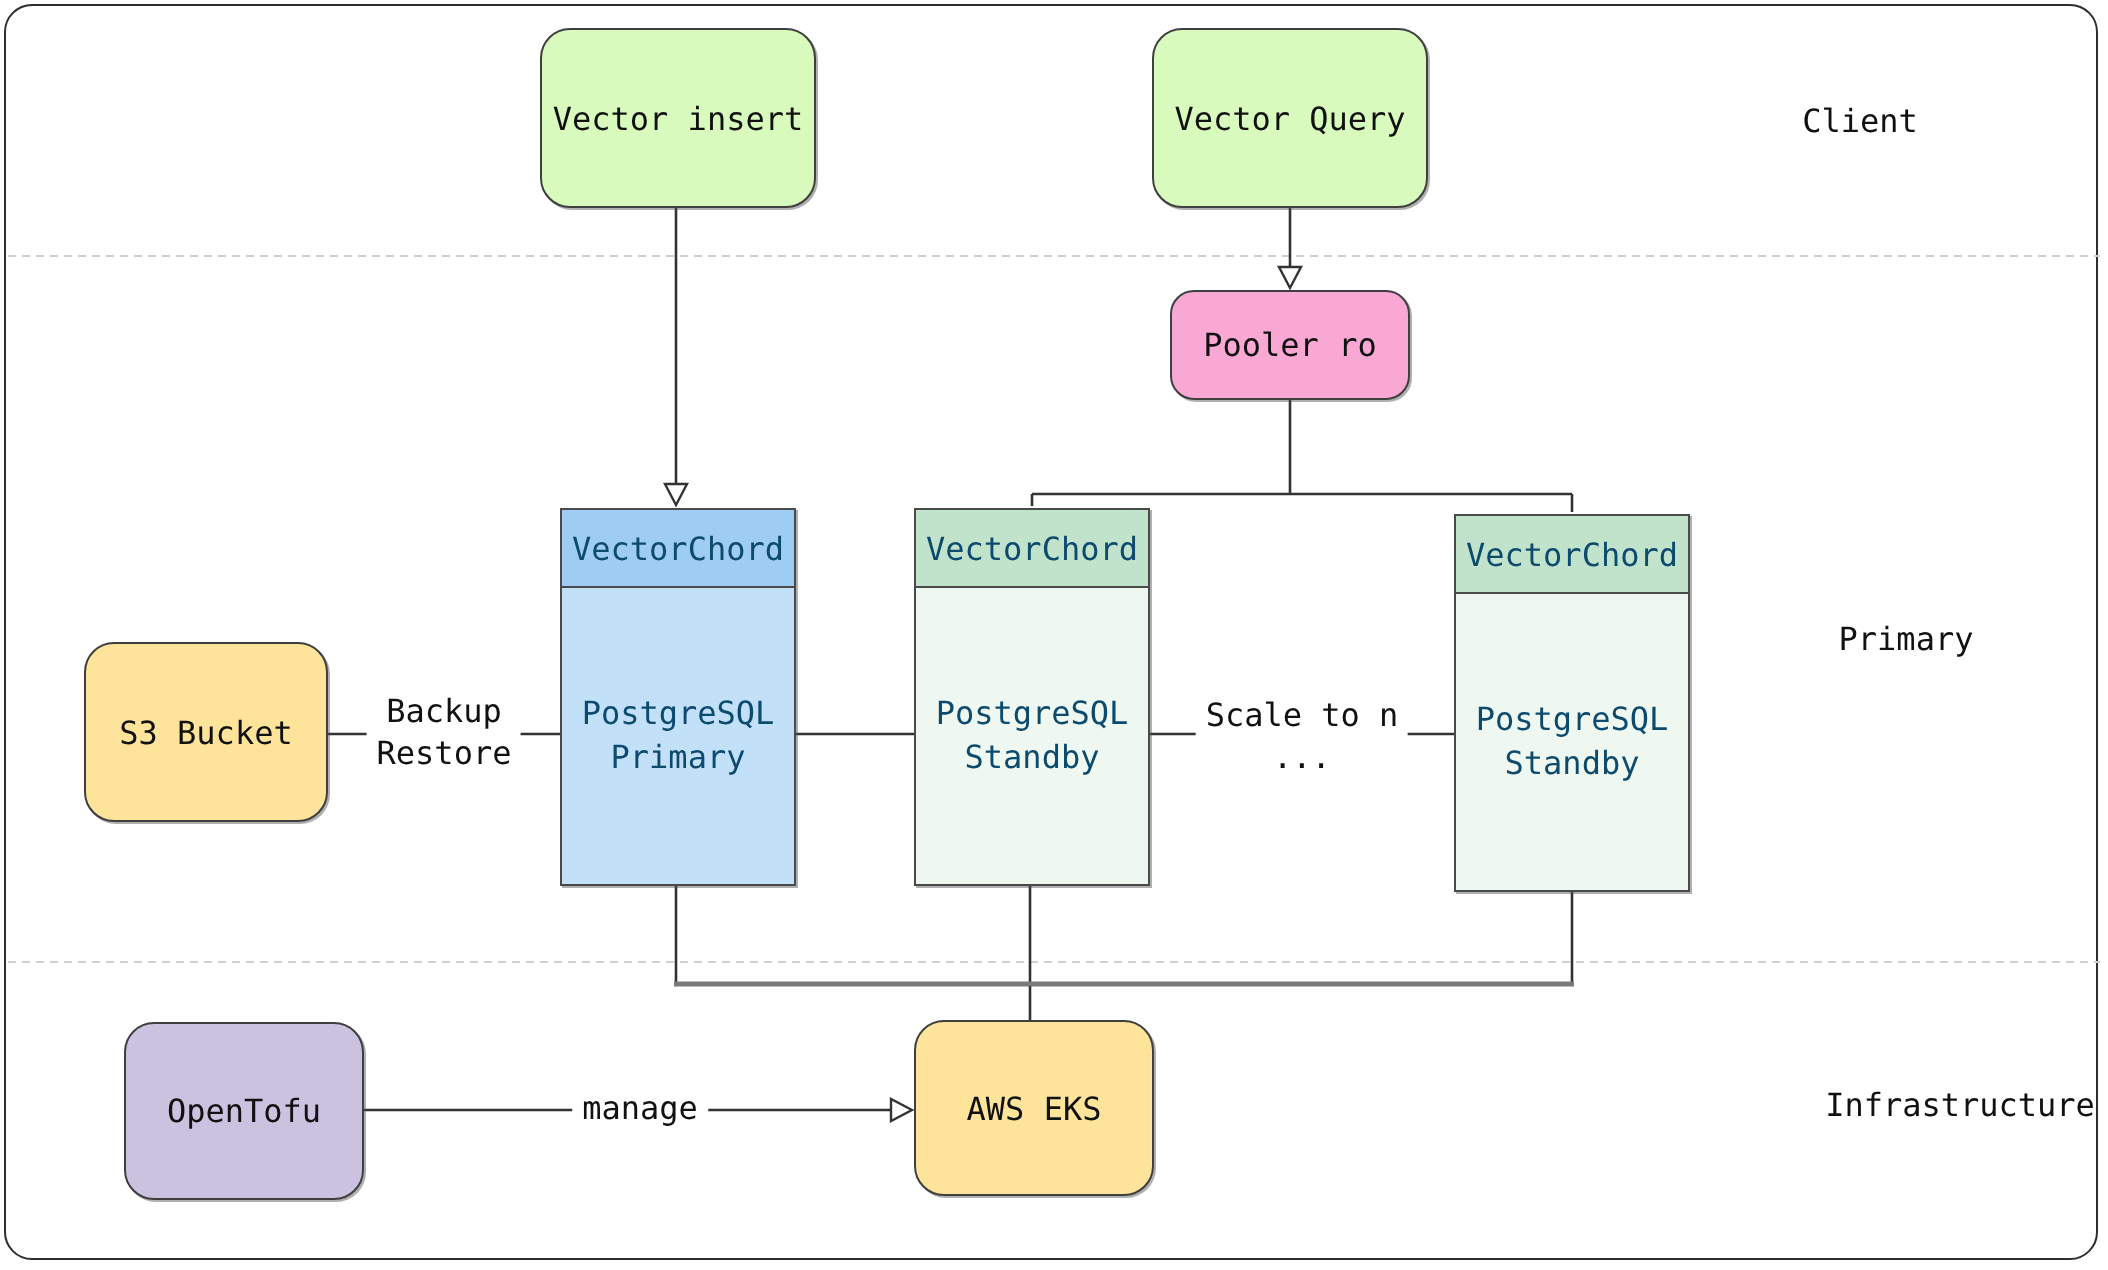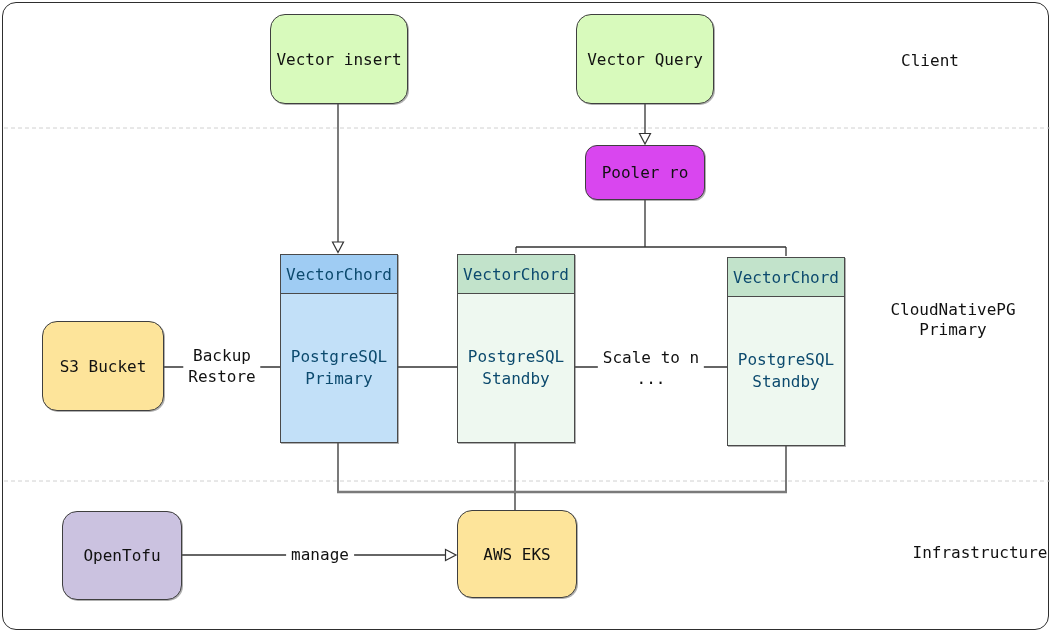--- a/index.html
+++ b/index.html
@@ -85,21 +85,21 @@
     transform: translate(-50%, -50%);
     font-size: 16px;
     color: #111111;
     text-align: center;
     line-height: 1.25;
     white-space: nowrap;
   }
   .ln { display: block; }
   
   .fill-green   { background: #d8fabc; }
-  .fill-blue    { background: #d946ef; }
+  .fill-blue    { background: #f9a8d4; }
   .fill-yellow  { background: #fde49a; }
   .fill-purple  { background: #cbc2e0; }
   .primary-hdr  { background: #9fccf3; }
   .primary-body { background: #c2e0f8; }
   .standby-hdr  { background: #c2e3cb; }
   .standby-body { background: #eef8f0; }
 </style>
 </head>
 <body>
 
@@ -200,21 +200,20 @@
 
   <div class="edge-label" style="left:320px; top:555px;">
     <span>manage</span>
   </div>
 
   <div class="section-label" style="left:930px; top:61px;">
     <span>Client</span>
   </div>
 
   <div class="section-label" style="left:953px; top:320px;">
-    <span class="ln">CloudNativePG</span>
     <span class="ln">Primary</span>
   </div>
 
   <div class="section-label" style="left:980px; top:553px;">
     <span>Infrastructure</span>
   </div>
 
 </div>
 
 </body></html>

